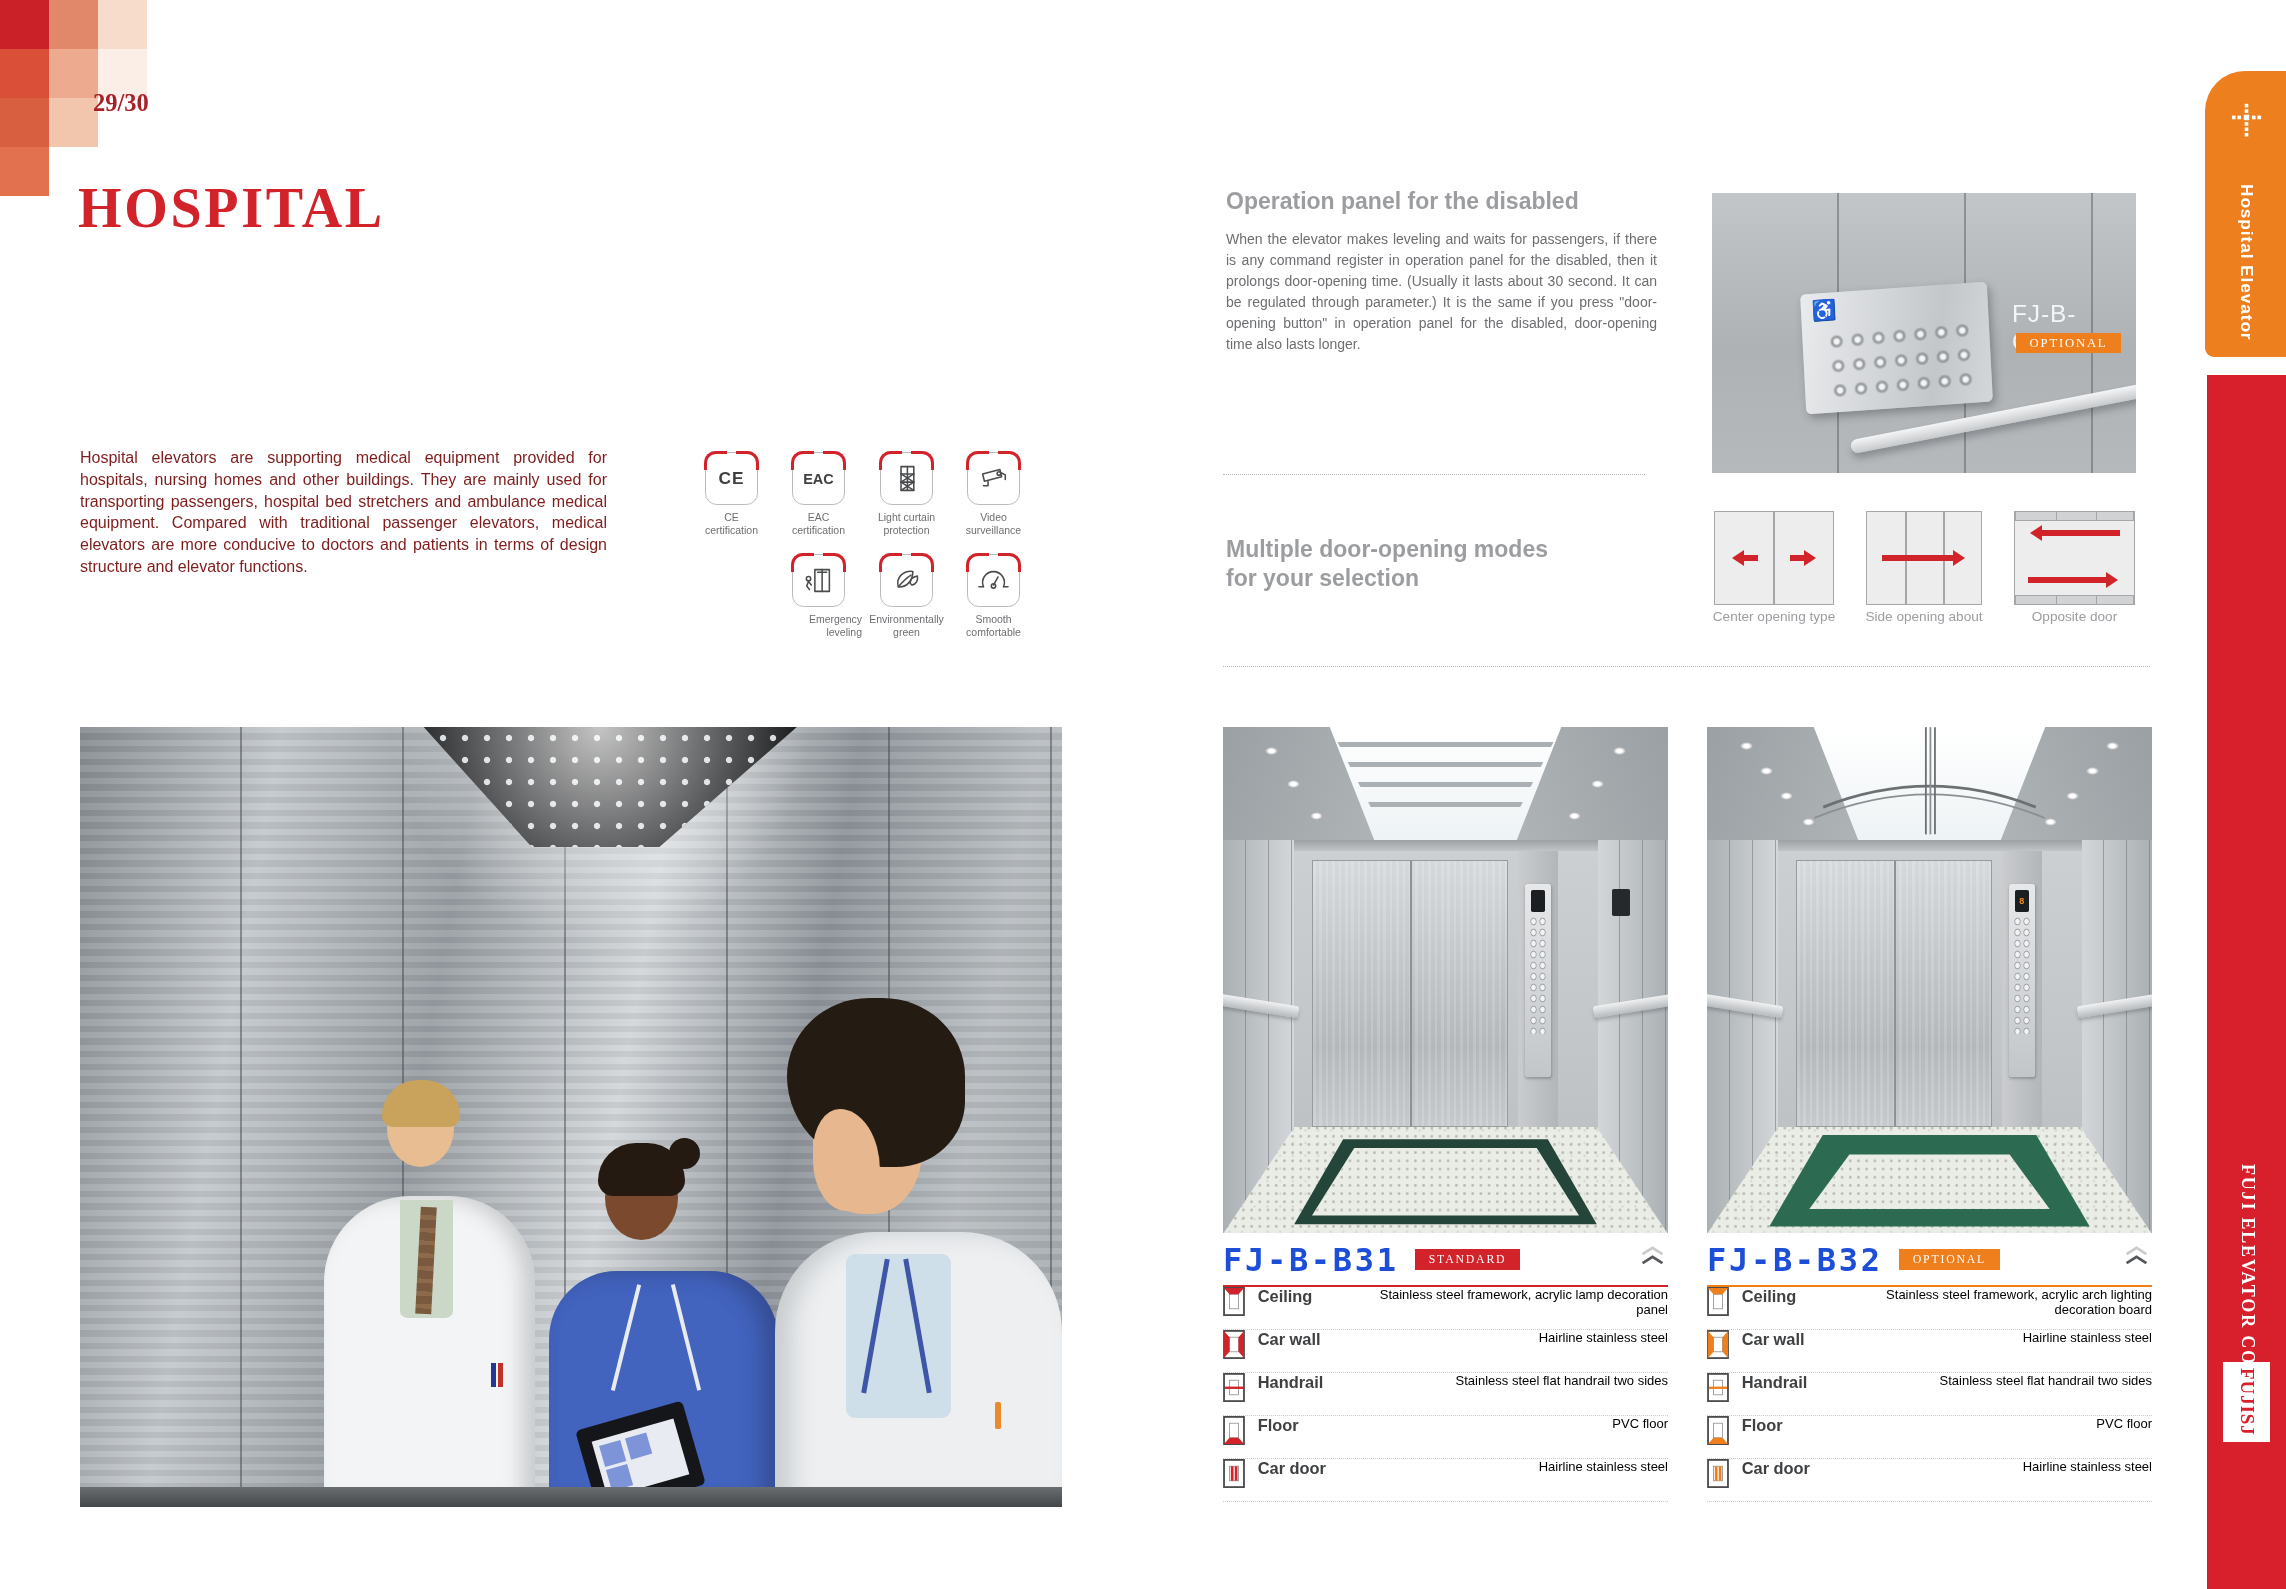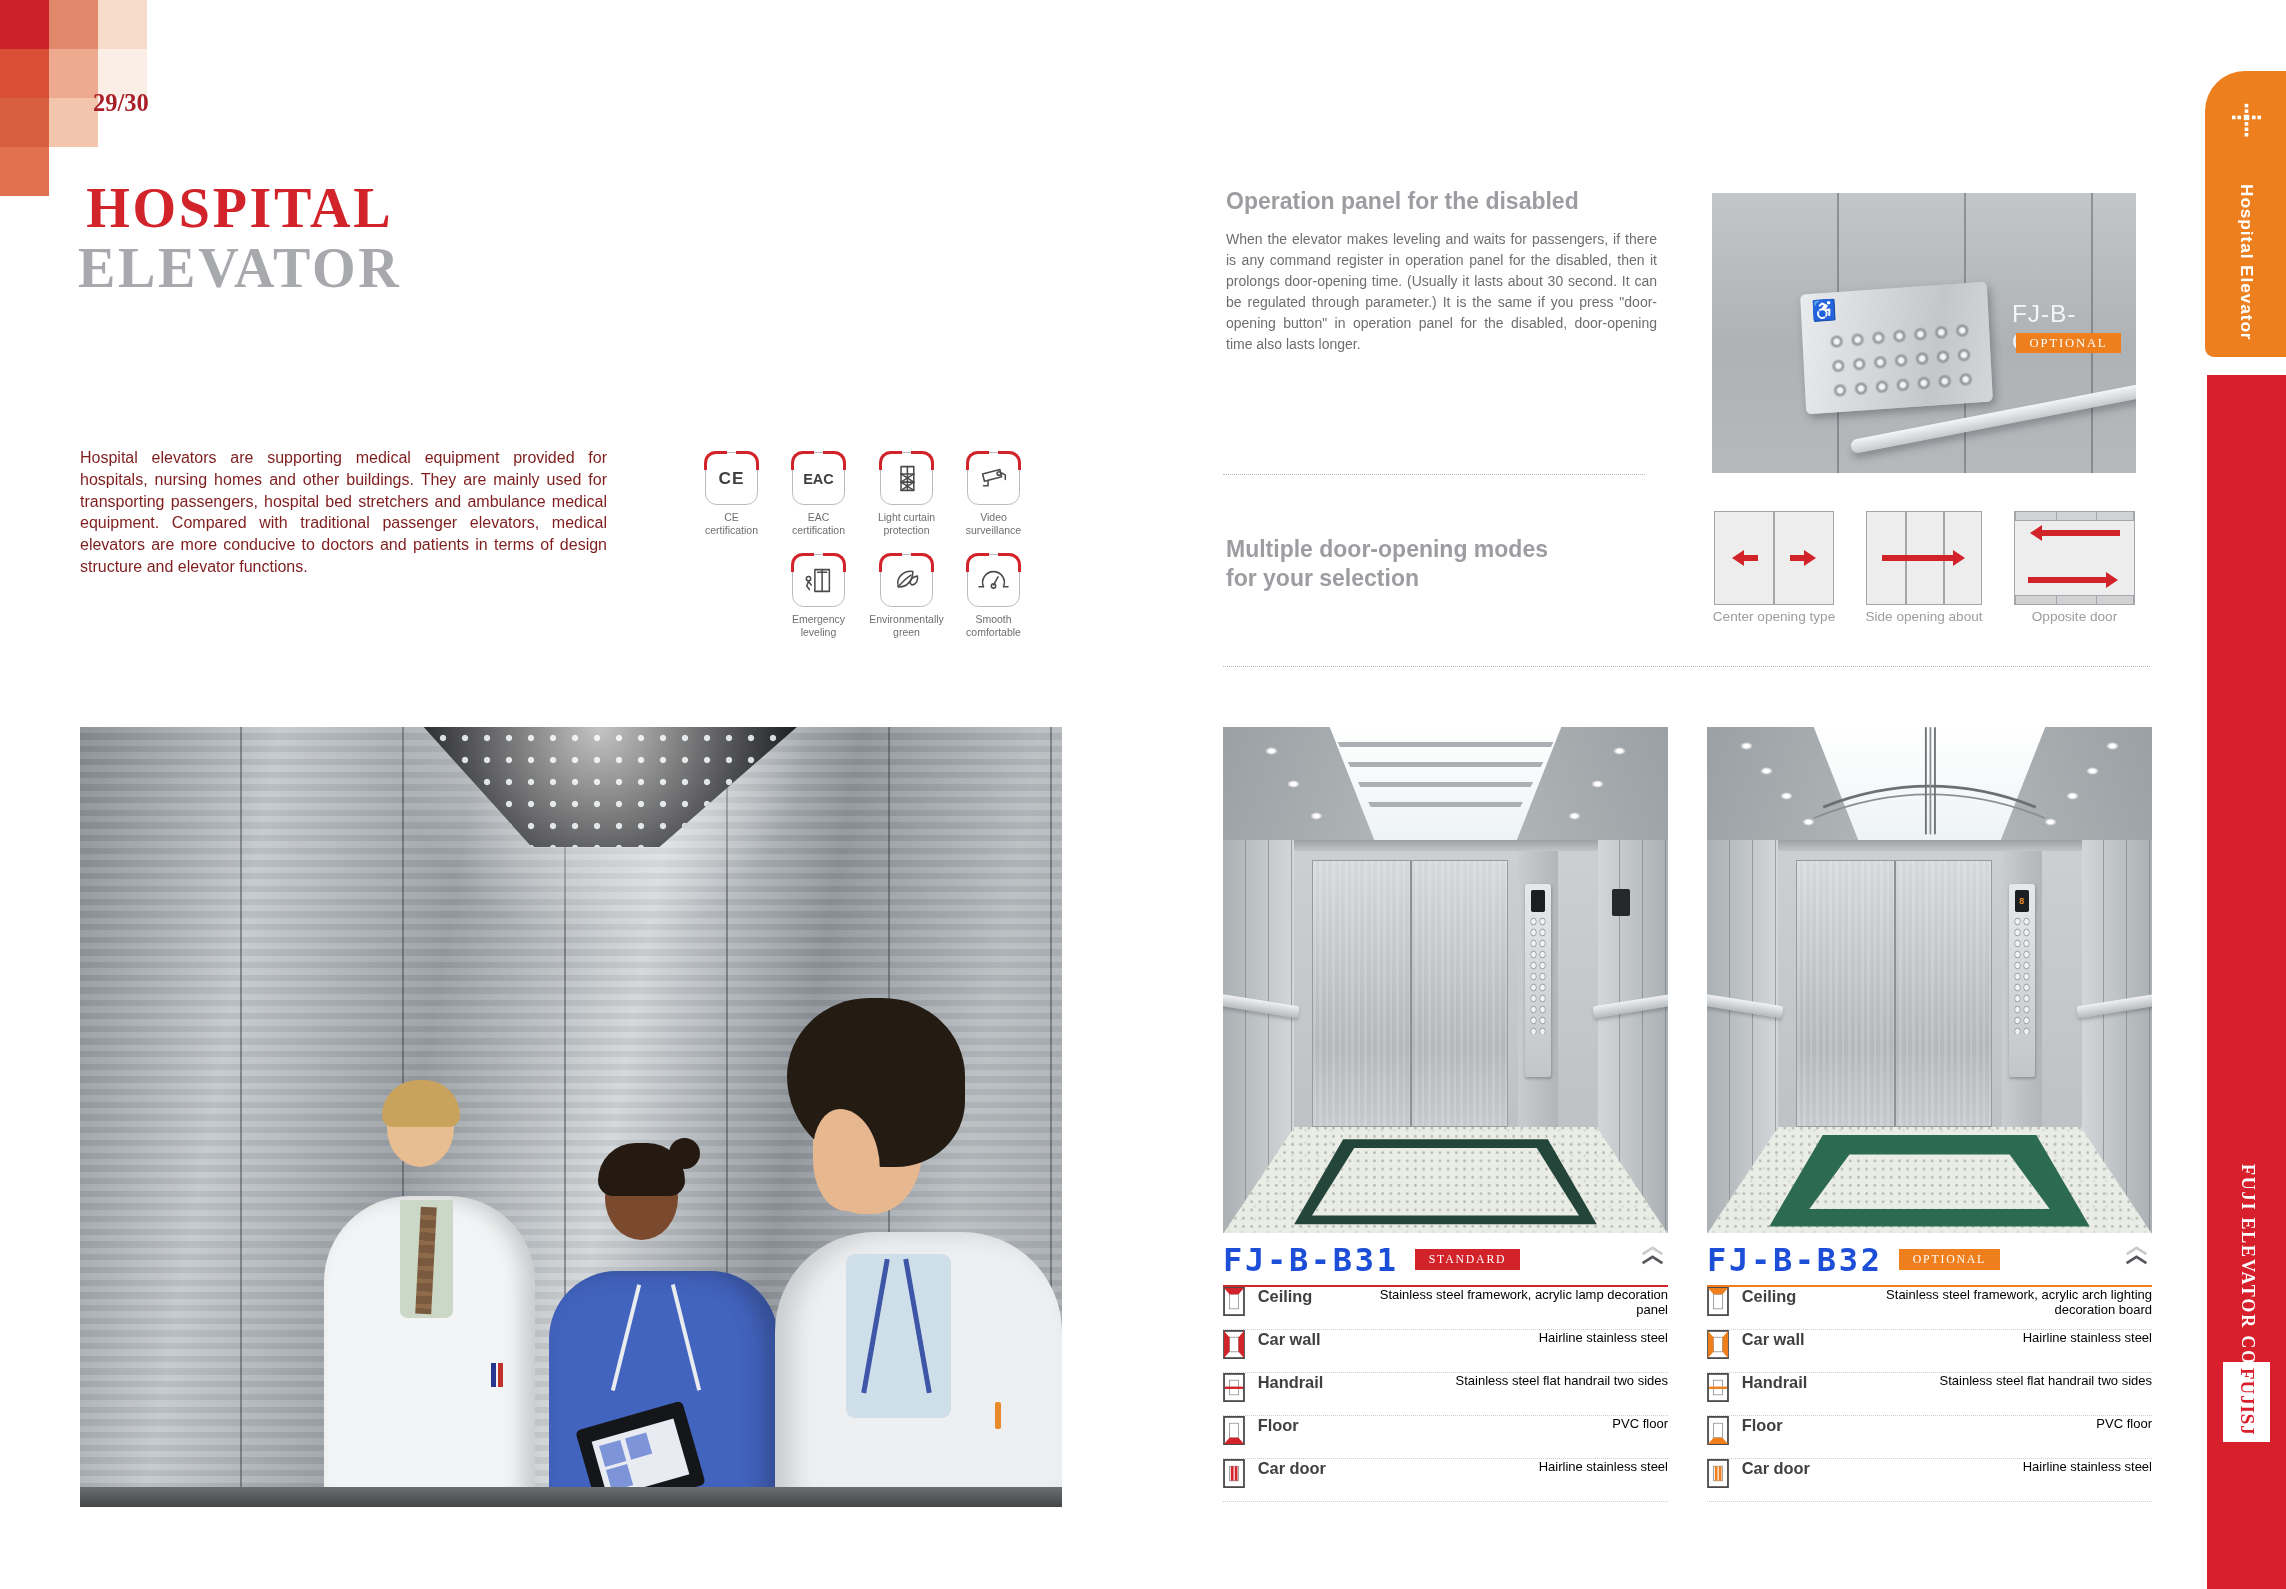--- a/index.html
+++ b/index.html
@@ -179,21 +179,20 @@
     <div class="mcell" style="left:98px;top:49px;background:#fbeee6;"></div>
     <div class="mcell" style="left:0;top:98px;background:#d95f41;"></div>
     <div class="mcell" style="left:49px;top:98px;background:#f2c6ad;"></div>
     <div class="mcell" style="left:0;top:147px;background:#e2724f;"></div>
   </div>
 
   <div class="abs pagenum">29/30</div>
 
   <div class="abs title">
     <div class="t1">HOSPITAL</div>
-    <div class="t2">ELEVATOR</div>
   </div>
 
   <div class="abs intro">Hospital elevators are supporting medical equipment provided for hospitals, nursing homes and other buildings. They are mainly used for transporting passengers, hospital bed stretchers and ambulance medical equipment. Compared with traditional passenger elevators, medical elevators are more conducive to doctors and patients in terms of design structure and elevator functions.</div>
 
   <div class="abs" style="left:688px;top:452px;width:356px;height:193px;">
     <div class="feat" style="left:0;top:0;">
       <div class="fi">
           <span class="glyph" style="font-size:17.3px;letter-spacing:0.9px;">CE</span>
         </div>
       <div class="flabel"><span>CE</span><br><span>certification</span></div>
@@ -223,21 +222,21 @@
       <div class="fi">
         <svg width="33" height="29" viewBox="0 0 36 32">
             <path d="M6 11 L25 6 L27 14 L8 19 Z"></path>
             <circle cx="24" cy="10.5" r="2"></circle>
             <path d="M27 10 L31 12 L31 17"></path>
             <path d="M12 19 L12 24 L7 24"></path>
           </svg>
       </div>
       <div class="flabel"><span>Video</span><br><span>surveillance</span></div>
     </div>
-    <div class="feat" style="left:87px;top:102px;">
+    <div class="feat" style="left:87px;top:102px;text-align:right;">
       <div class="fi">
         <svg width="33" height="29" viewBox="0 0 36 32">
             <rect x="14" y="4" width="16" height="24"></rect>
             <line x1="22" y1="4" x2="22" y2="28"></line>
             <line x1="17" y1="7" x2="27" y2="7"></line>
             <circle cx="7" cy="14" r="2.4"></circle>
             <path d="M7 17 L5 22 L8 26 M7 17 L10 21"></path>
           </svg>
       </div>
       <div class="flabel"><span>Emergency</span><br><span>leveling</span></div>

